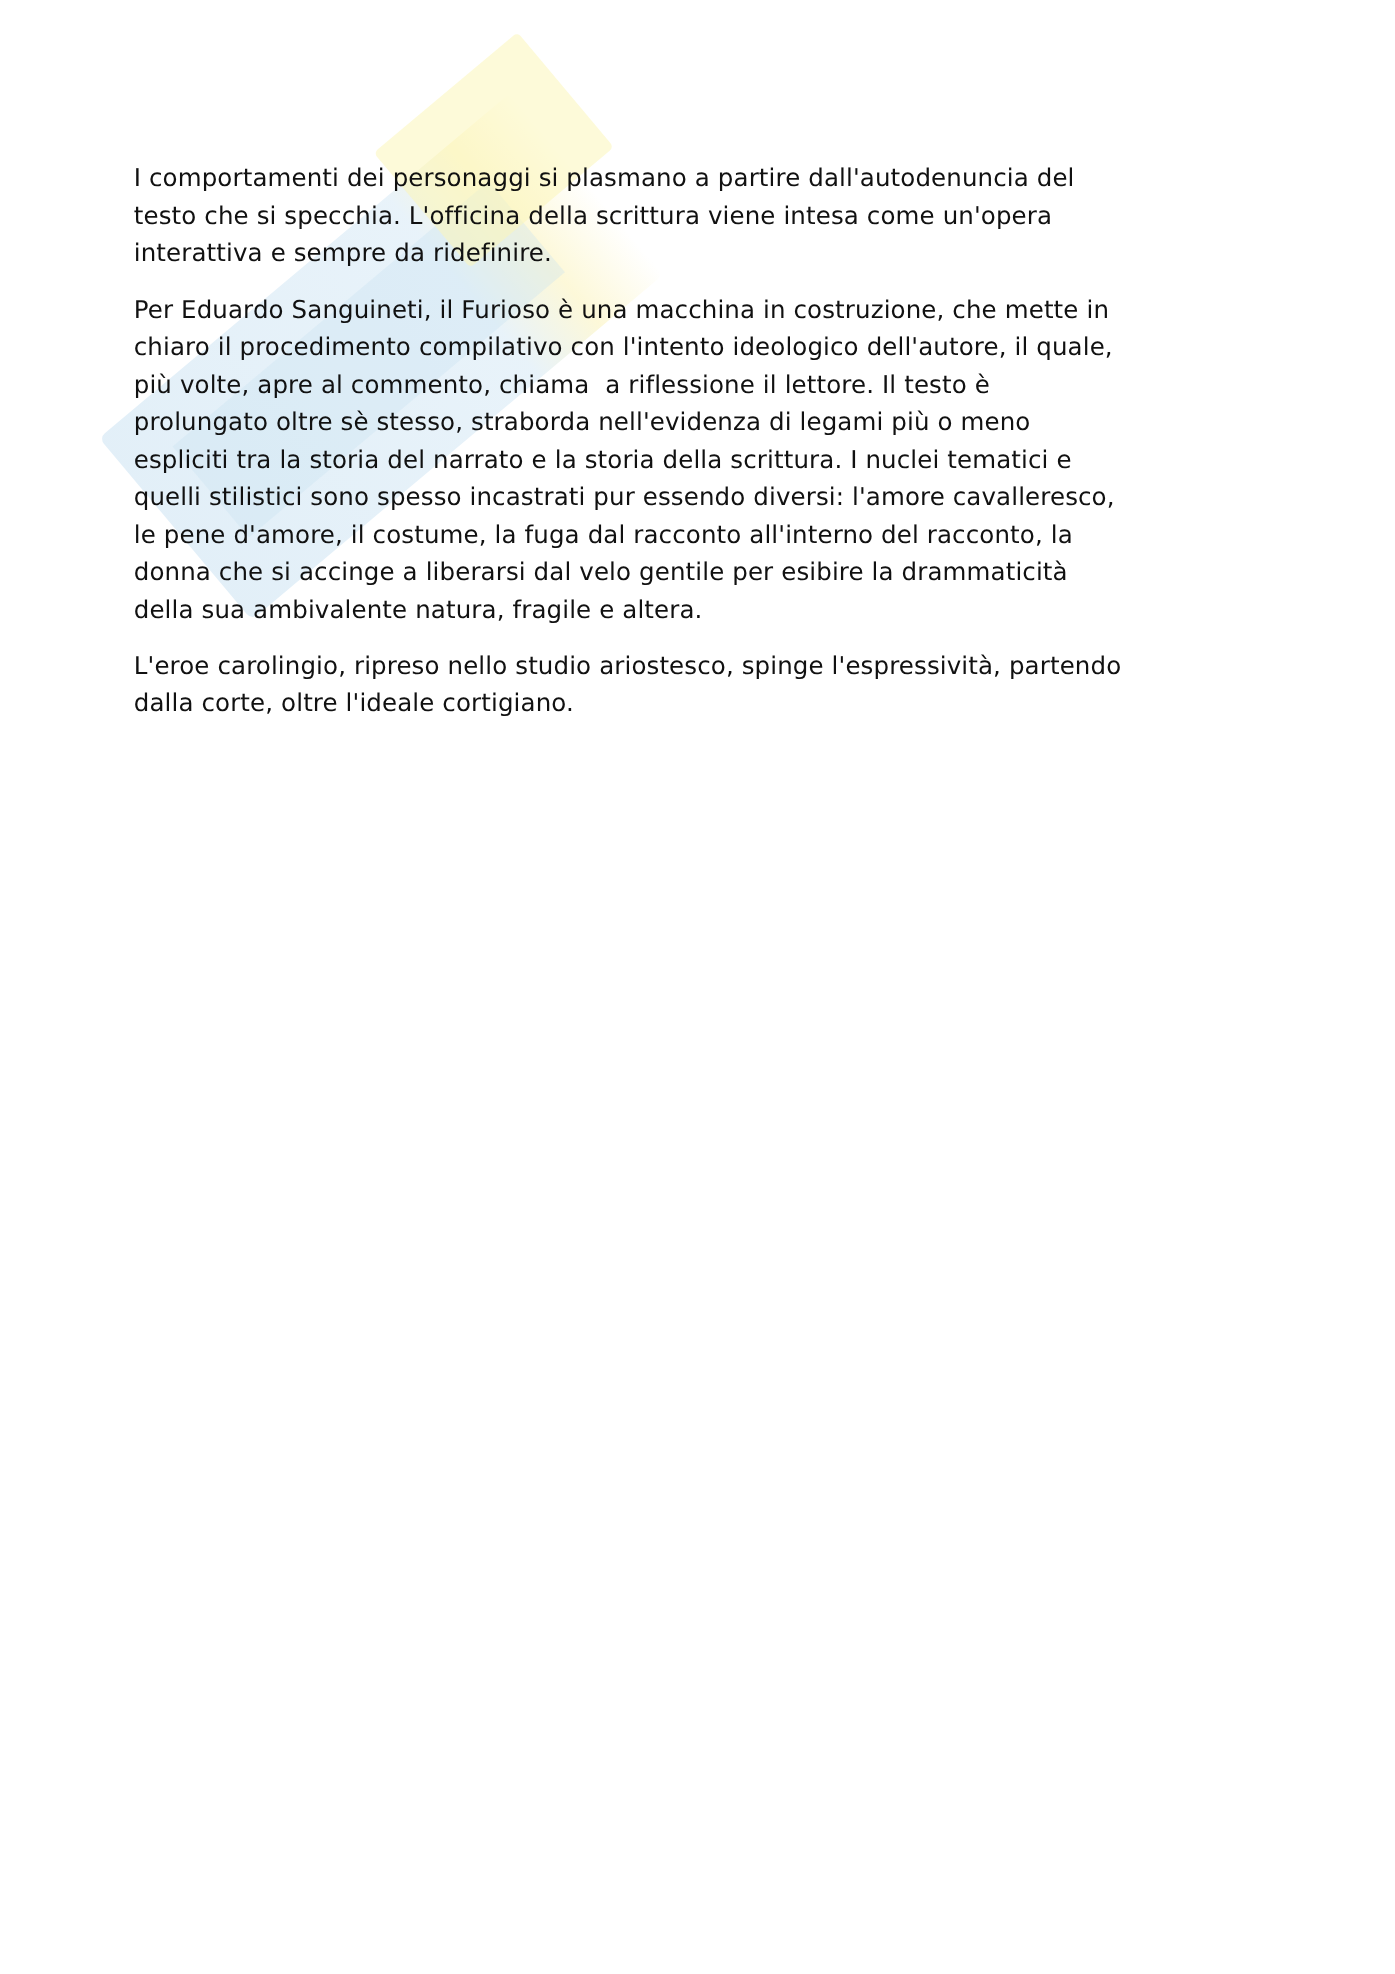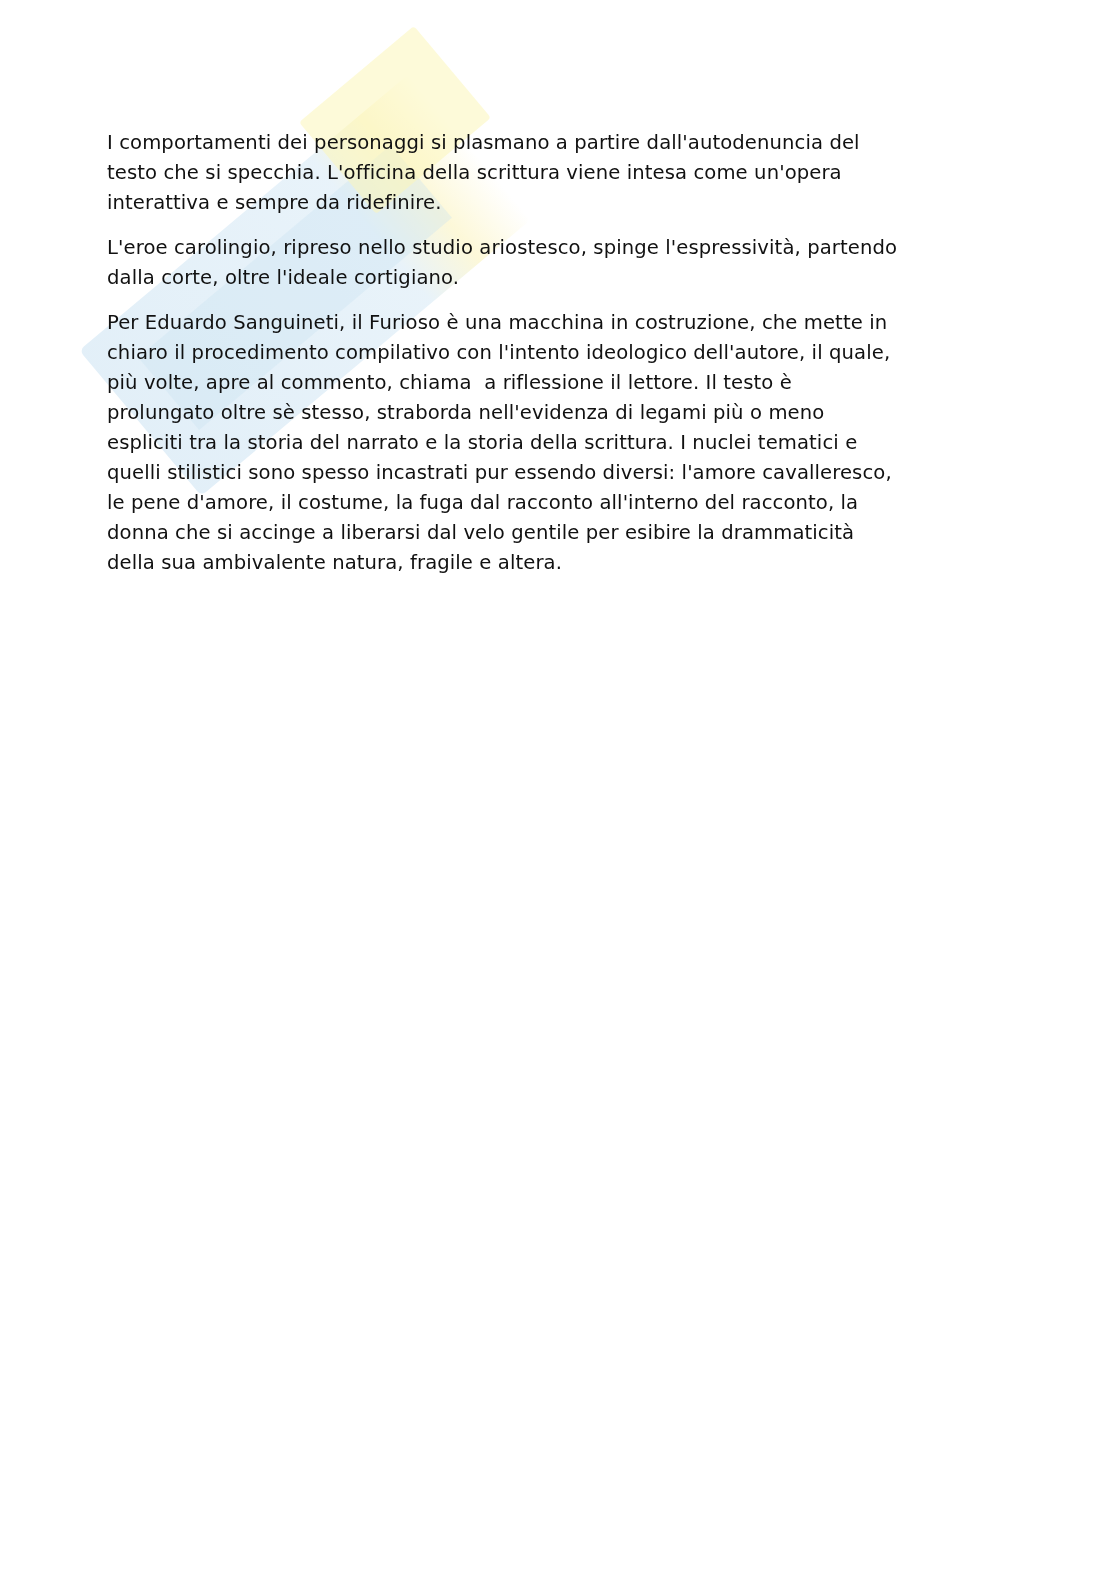--- a/index.html
+++ b/index.html
@@ -87,26 +87,26 @@
   <div class="watermark">
     <div class="wm-band"></div>
     <div class="wm-band-inner"></div>
     <div class="wm-tip"></div>
   </div>
 
   <div class="content">
     <p><span>I comportamenti dei personaggi si plasmano a partire dall'autodenuncia del</span>
 <span>testo che si specchia. L'officina della scrittura viene intesa come un'opera</span>
 <span>interattiva e sempre da ridefinire.</span></p>
-    <p><span>L'eroe carolingio, ripreso nello studio ariostesco, spinge l'espressività, partendo</span>
-<span>dalla corte, oltre l'ideale cortigiano.</span></p>
     <p><span>Per Eduardo Sanguineti, il Furioso è una macchina in costruzione, che mette in</span>
 <span>chiaro il procedimento compilativo con l'intento ideologico dell'autore, il quale,</span>
 <span>più volte, apre al commento, chiama  a riflessione il lettore. Il testo è</span>
 <span>prolungato oltre sè stesso, straborda nell'evidenza di legami più o meno</span>
 <span>espliciti tra la storia del narrato e la storia della scrittura. I nuclei tematici e</span>
 <span>quelli stilistici sono spesso incastrati pur essendo diversi: l'amore cavalleresco,</span>
 <span>le pene d'amore, il costume, la fuga dal racconto all'interno del racconto, la</span>
 <span>donna che si accinge a liberarsi dal velo gentile per esibire la drammaticità</span>
 <span>della sua ambivalente natura, fragile e altera.</span></p>
+    <p><span>L'eroe carolingio, ripreso nello studio ariostesco, spinge l'espressività, partendo</span>
+<span>dalla corte, oltre l'ideale cortigiano.</span></p>
   </div>
 
 </div>
 
 </body></html>

